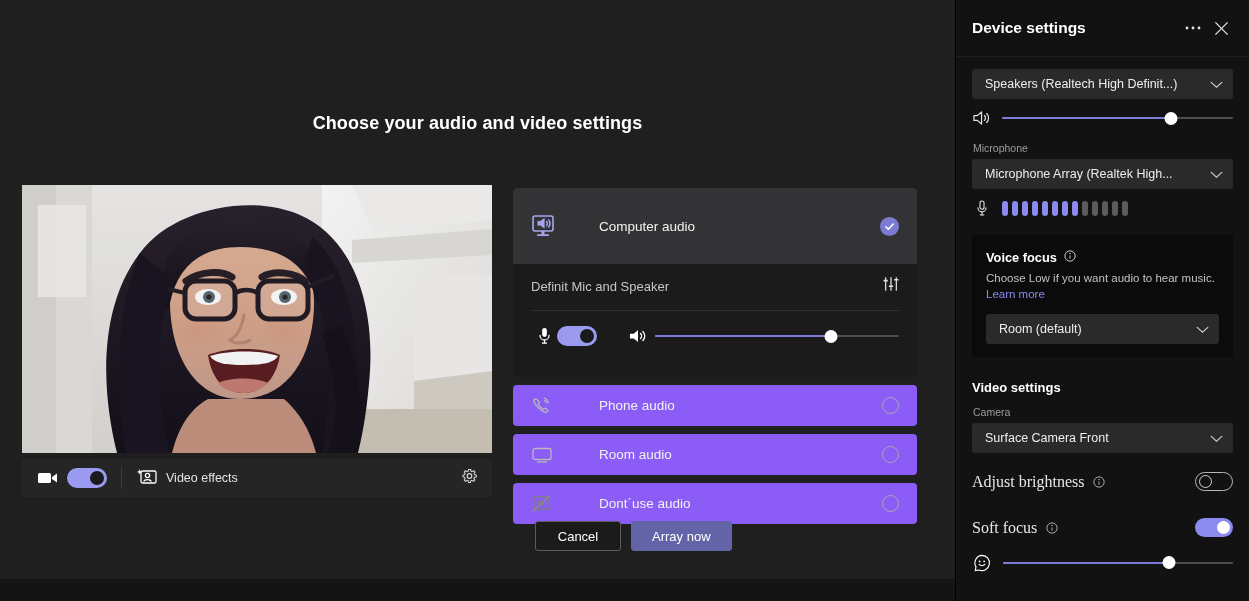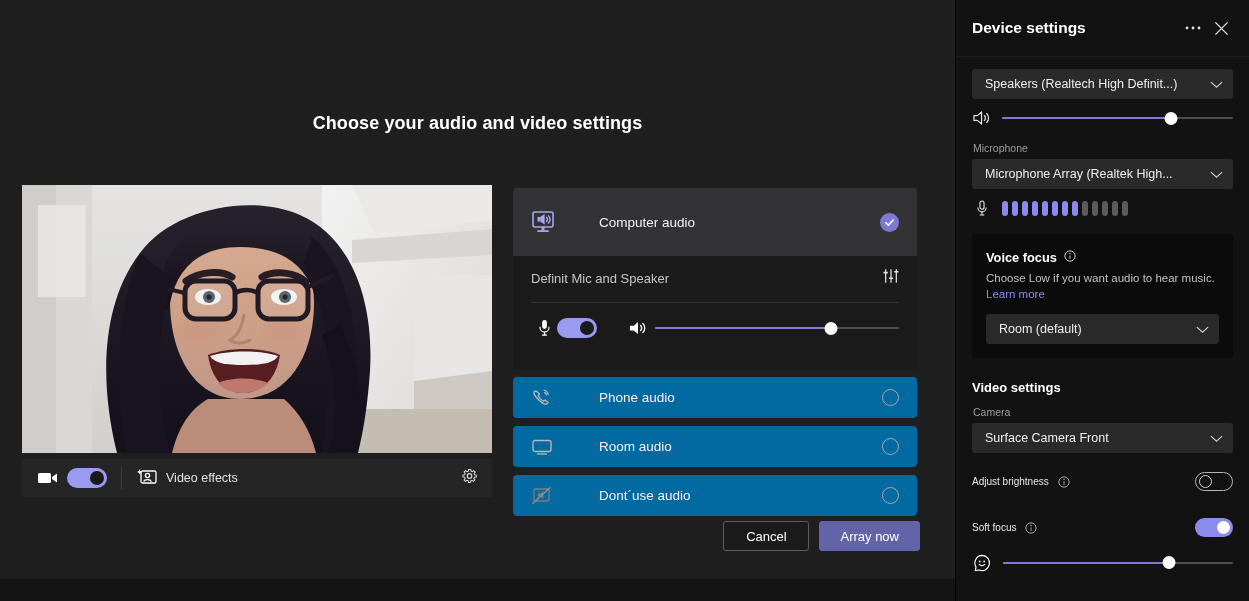--- a/index.html
+++ b/index.html
@@ -72,21 +72,21 @@
   .toggle-sm.off .knob { left: 3px; background: transparent; border: 1.5px solid #d2d2d6; top: 2px; }
 
   
   .audio-col {
     position: absolute; left: 513px; top: 188px; width: 404px;
   }
   .audio-card {
     background: #1b1b1b; border-radius: 4px; overflow: hidden;
   }
   .audio-row {
-    height: 68px; display: flex; align-items: center; padding: 0 18px;
+    height: 76px; display: flex; align-items: center; padding: 0 18px;
     cursor: pointer;
   }
   .audio-row.selected { background: #333336; }
   .audio-row .ar-icon { width: 30px; display: flex; align-items: center; justify-content: flex-start; }
   .audio-row .ar-label { margin-left: 38px; font-size: 13.5px; color: #f2f2f3; flex: 1; }
   .radio-circle {
     width: 17px; height: 17px; border-radius: 50%;
     border: 1.4px solid #a9a9ae; flex: none;
   }
   .radio-check {
@@ -96,39 +96,39 @@
 
   .device-sub { background: #1b1b1b; padding: 0 18px 16px 18px; }
   .device-sub-head { display: flex; align-items: center; height: 44px; }
   .device-sub-name { font-size: 13px; color: #c6c6ca; flex: 1; }
   .device-hr { height: 1px; background: #313134; margin: 2px 0 0 0; }
   .device-ctl { display: flex; align-items: center; height: 50px; gap: 0; }
   .device-ctl .mic-ic { width: 26px; display: flex; justify-content: center; }
   .device-ctl .spk-ic { width: 34px; display: flex; justify-content: center; margin-left: 24px; }
 
   .audio-item {
-    background: #0369a1; border-radius: 4px; margin-top: 8px;
+    background: #8b5cf6; border-radius: 4px; margin-top: 8px;
     height: 41px; display: flex; align-items: center; padding: 0 18px; cursor: pointer;
   }
   .audio-item .ar-icon { width: 30px; display: flex; align-items: center; }
   .audio-item .ar-label { margin-left: 38px; font-size: 13.5px; color: #f2f2f3; flex: 1; }
 
   
   .slider { position: relative; flex: 1; height: 16px; display: flex; align-items: center; cursor: pointer; }
   .slider .track { position: absolute; left: 0; right: 0; height: 2px; background: #4d4d50; border-radius: 2px; }
   .slider .fill { position: absolute; left: 0; height: 2px; background: #7b7bd4; border-radius: 2px; }
   .slider .thumb {
     position: absolute; width: 13px; height: 13px; border-radius: 50%;
     background: #ffffff; transform: translateX(-50%);
   }
 
   
   .actions {
-    position: absolute; left: 516px; top: 521px; width: 404px;
-    display: flex; justify-content: flex-end; gap: 10px;
+    position: absolute; left: 535px; top: 521px; width: 404px;
+    display: flex; gap: 10px;
   }
   .btn {
     height: 30px; border-radius: 3px; font-size: 13px;
     display: flex; align-items: center; justify-content: center;
     cursor: pointer; padding: 0 20px; font-family: "Liberation Sans", sans-serif;
   }
   .btn-cancel { background: #1b1b1b; color: #ffffff; border: 1px solid #5c5c60; min-width: 86px; }
   .btn-join { background: #6264a7; color: #ffffff; border: 1px solid #6264a7; min-width: 92px; }
 
   
@@ -171,21 +171,21 @@
   .vc-title { font-size: 12.8px; font-weight: bold; color: #ffffff; }
   .vc-desc { font-size: 11.5px; color: #c1c1c5; line-height: 1.42; margin-top: 4px; }
   .vc-link { color: #8c8cf0; cursor: pointer; }
   .vc-combo { height: 30px; background: #2a2a2b; border-radius: 3px; display:flex; align-items:center; padding: 0 10px 0 13px; margin-top: 11px; cursor:pointer; }
 
   .section-title { font-size: 13px; font-weight: bold; color: #ffffff; margin-top: 22px; }
 
   .setting-row {
     display: flex; align-items: center; height: 34px; margin-top: 12px;
   }
-  .setting-label { font-size: 10px; color: #e6e6e8; }
+  .setting-label { font-size: 16px; color: #e6e6e8; font-family: Liberation Serif, serif; }
   .info-ic { margin-left: 9px; display:flex; align-items:center; }
   .setting-spacer { flex: 1; }
 
   .sf-slider-row { display: flex; align-items: center; gap: 11px; height: 24px; margin-top: 6px; }
   .sf-ic { width: 20px; display: flex; justify-content: center; }
 </style>
 </head>
 <body>
 
 <div class="app">

